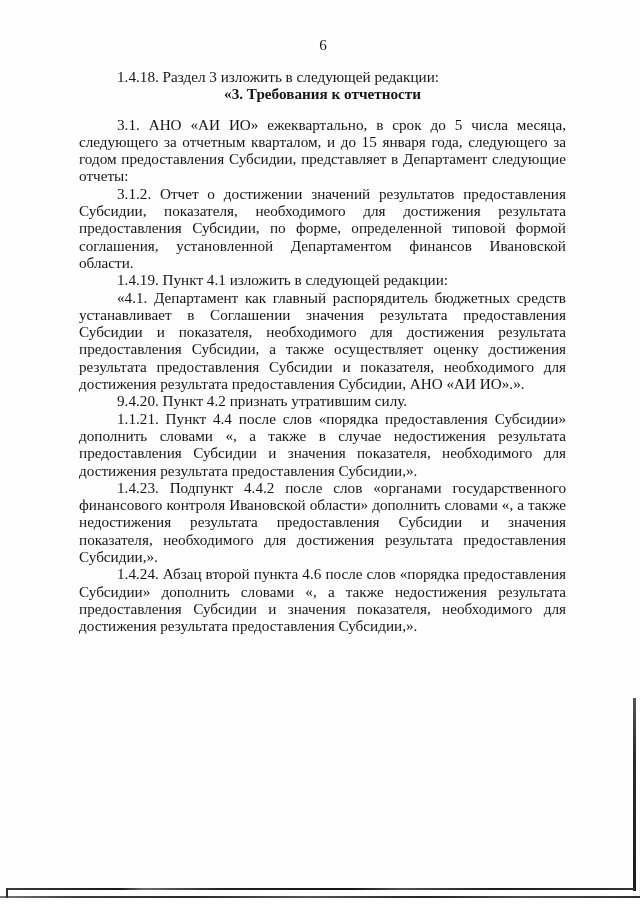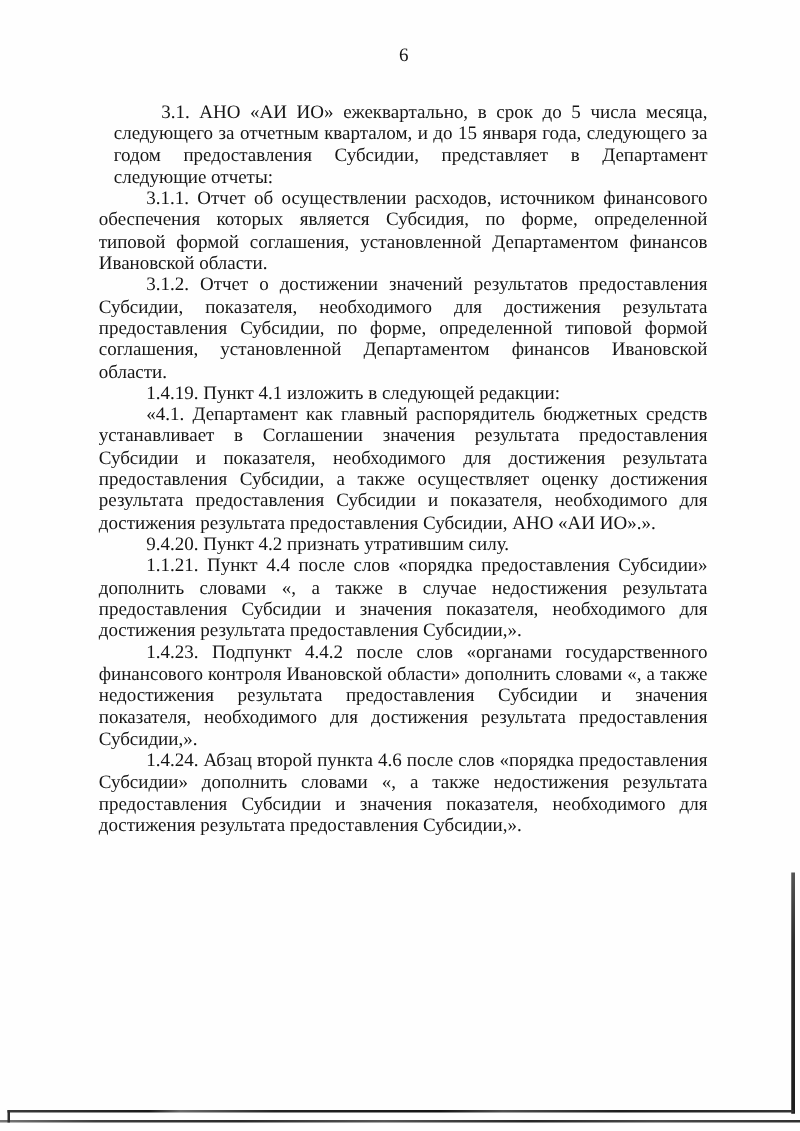--- a/index.html
+++ b/index.html
@@ -32,21 +32,21 @@
     line-height: 17.3px;
     text-align: justify;
   }
   .text-block p { margin: 0; padding: 0; }
   p.body { text-indent: 38px; }
   p.heading {
     text-align: center;
     font-weight: bold;
     text-indent: 0;
   }
-  p.gap { margin-top: 13px; margin-left: 12px; }
+  p.gap { margin-top: 13px; }
   
   .scan-right-edge {
     position: absolute;
     left: 633px; top: 698px;
     width: 3px; height: 193px;
     background: linear-gradient(180deg, #555 0%, #2c2c2c 30%, #1c1c1c 100%);
   }
   .scan-bottom-line-1 {
     position: absolute;
     left: 6px; top: 888px;
@@ -66,22 +66,23 @@
     background: #2f2f2f;
   }
 </style>
 </head>
 <body>
 
 <div class="page">
   <div class="page-number">6</div>
 
   <div class="text-block">
+      <p class="body">1.4.18. Раздел 3 изложить в следующей редакции:</p>
+      <p class="heading">«3. Требования к отчетности</p>
       <p class="body gap">3.1. АНО «АИ ИО» ежеквартально, в срок до 5 числа месяца, следующего за отчетным кварталом, и до 15 января года, следующего за годом предоставления Субсидии, представляет в Департамент следующие отчеты:</p>
-      <p class="body">3.1.1. Отчет об осуществлении расходов, источником финансового обеспечения которых является Субсидия, по форме, определенной типовой формой соглашения, установленной Департаментом финансов Ивановской области.</p>
       <p class="body">3.1.2. Отчет о достижении значений результатов предоставления Субсидии, показателя, необходимого для достижения результата предоставления Субсидии, по форме, определенной типовой формой соглашения, установленной Департаментом финансов Ивановской области.</p>
       <p class="body">1.4.19. Пункт 4.1 изложить в следующей редакции:</p>
       <p class="body">«4.1. Департамент как главный распорядитель бюджетных средств устанавливает в Соглашении значения результата предоставления Субсидии и показателя, необходимого для достижения результата предоставления Субсидии, а также осуществляет оценку достижения результата предоставления Субсидии и показателя, необходимого для достижения результата предоставления Субсидии, АНО «АИ ИО».».</p>
       <p class="body">9.4.20. Пункт 4.2 признать утратившим силу.</p>
       <p class="body">1.1.21. Пункт 4.4 после слов «порядка предоставления Субсидии» дополнить словами «, а также в случае недостижения результата предоставления Субсидии и значения показателя, необходимого для достижения результата предоставления Субсидии,».</p>
       <p class="body">1.4.23. Подпункт 4.4.2 после слов «органами государственного финансового контроля Ивановской области» дополнить словами «, а также недостижения результата предоставления Субсидии и значения показателя, необходимого для достижения результата предоставления Субсидии,».</p>
       <p class="body">1.4.24. Абзац второй пункта 4.6 после слов «порядка предоставления Субсидии» дополнить словами «, а также недостижения результата предоставления Субсидии и значения показателя, необходимого для достижения результата предоставления Субсидии,».</p>
     </div>
 
   <div class="scan-right-edge"></div>

